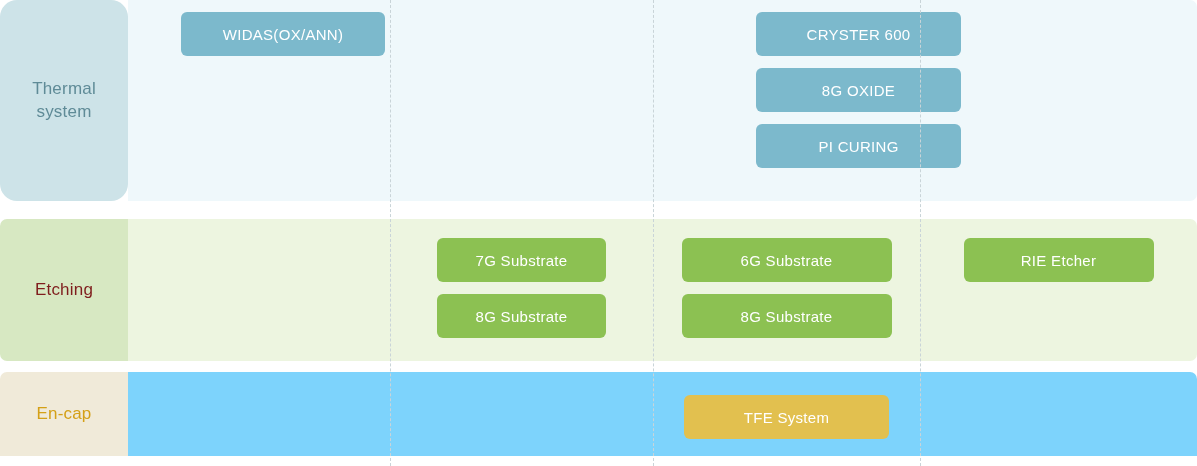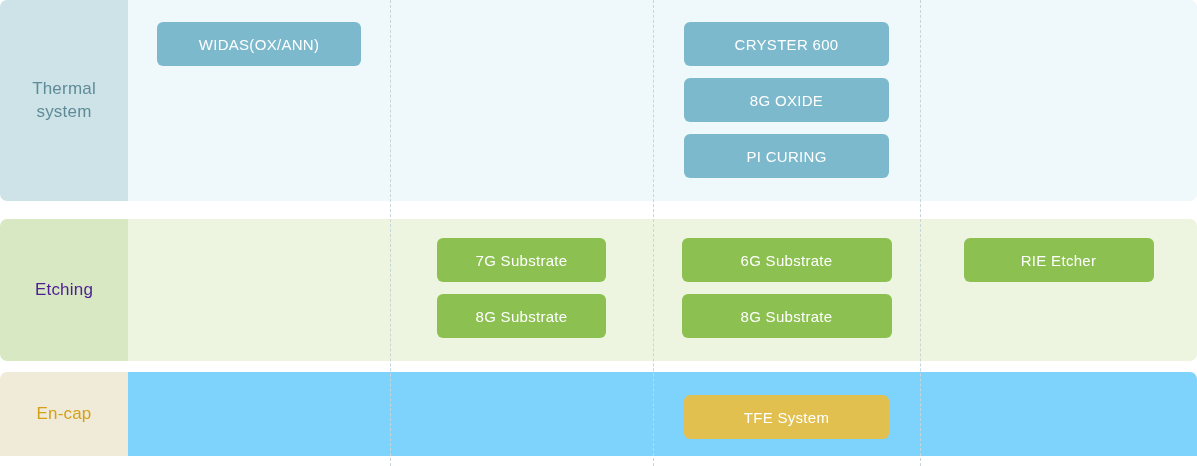--- a/index.html
+++ b/index.html
@@ -88,30 +88,30 @@
     color: #ffffff;
     font-size: 15px;
     letter-spacing: .3px;
     white-space: nowrap;
     user-select: none;
   }
   .chip + .chip { margin-top: 12px; }
 
   
   #row-thermal { top: 0; height: 201px; }
-  #row-thermal .row-label { background: #cde3e8; color: #5f8b97; }
+  #row-thermal .row-label { background: #cde3e8; color: #5f8b97; border-radius: 17px; }
   #row-thermal .row-cells { background: #eff8fb; }
-  #row-thermal .cell { padding-top: 22px; }
+  #row-thermal .cell { padding-top: 12px; margin-left: 24px; }
   #row-thermal .chip { background: #7cb9cc; }
   #row-thermal .cell.c1 .chip { width: 204px; }
   #row-thermal .cell.c3 .chip { width: 205px; }
 
   
   #row-etching { top: 219px; height: 142px; }
-  #row-etching .row-label { background: #d7e8c2; color: #4c1d95; }
+  #row-etching .row-label { background: #d7e8c2; color: #7f1d1d; }
   #row-etching .row-cells { background: #edf5e0; }
   #row-etching .cell { padding-top: 19px; }
   #row-etching .chip { background: #8cc152; }
   #row-etching .cell.c2 .chip { width: 169px; }
   #row-etching .cell.c3 .chip { width: 210px; }
   #row-etching .cell.c4 .chip { width: 190px; }
 
   
   #row-encap { top: 372px; height: 84px; border-radius: 7px 7px 0 0; }
   #row-encap .row-label { background: #f0ead9; color: #d4a017; }

